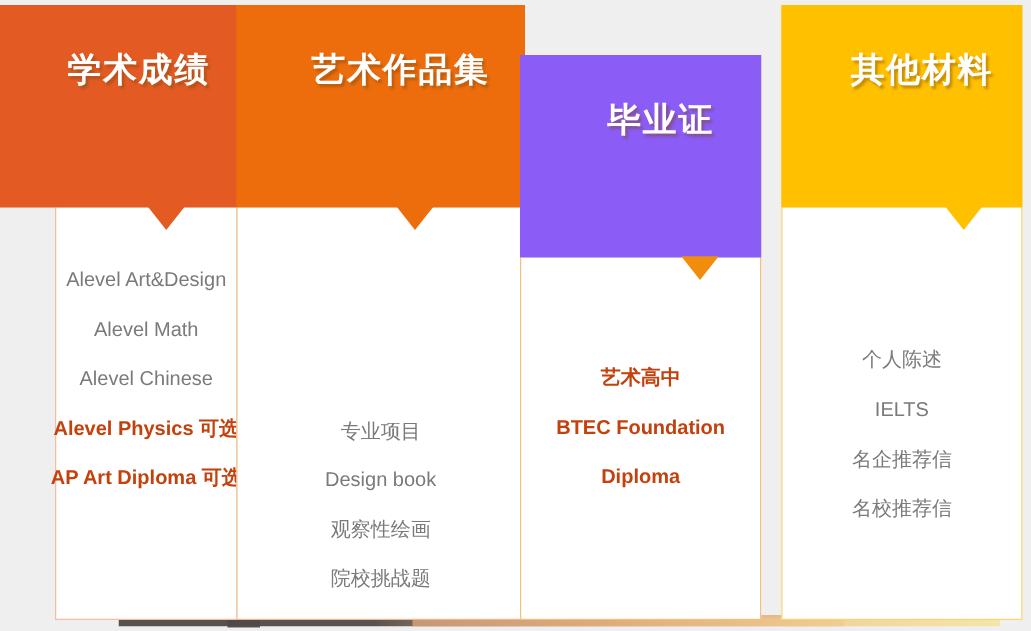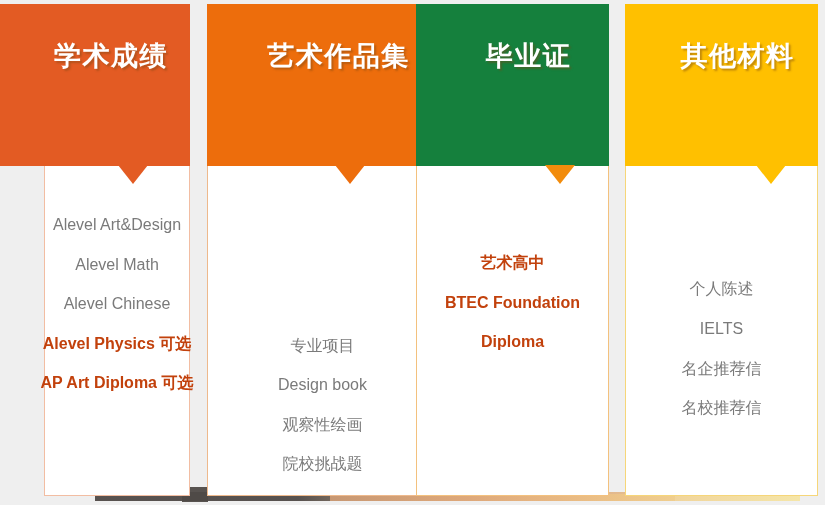--- a/index.html
+++ b/index.html
@@ -119,29 +119,29 @@
   }
 
   
   #card-1 { left: 0px; width: 190px; }
   #card-1 .head { background: #e35b23; }
   #card-1 .pointer { left: 118px; border-top: 19px solid #e35b23; }
   #card-1 .body { border-color: #f2bda2; }
   #card-1 .body { padding-top: 50px; margin-left: 44px; }
 
   
-  #card-2 { left: 207px; width: 231px; }
+  #card-2 { left: 189px; width: 231px; }
   #card-2 .head { background: #ed6d0c; }
   #card-2 .pointer { left: 128px; border-top: 19px solid #ed6d0c; }
   #card-2 .body { border-color: #eeb98c; }
   #card-2 .body { padding-top: 78px; justify-content: flex-end; }
 
   
   #card-3 { left: 416px; width: 193px; }
-  #card-3 .head { background: #15803d; }
+  #card-3 .head { background: #8b5cf6; margin-top: 40px; }
   #card-3 .pointer { left: 129px; border-top: 19px solid #f28c0c; }
   #card-3 .body { border-color: #f3c17e; }
   #card-3 .body { padding-top: 88px; }
 
   
   #card-4 { left: 625px; width: 193px; }
   #card-4 .head { background: #ffc000; }
   #card-4 .pointer { left: 131px; border-top: 19px solid #ffc000; }
   #card-4 .body { border-color: #f6d679; }
   #card-4 .body { padding-top: 58px; justify-content: center; }

